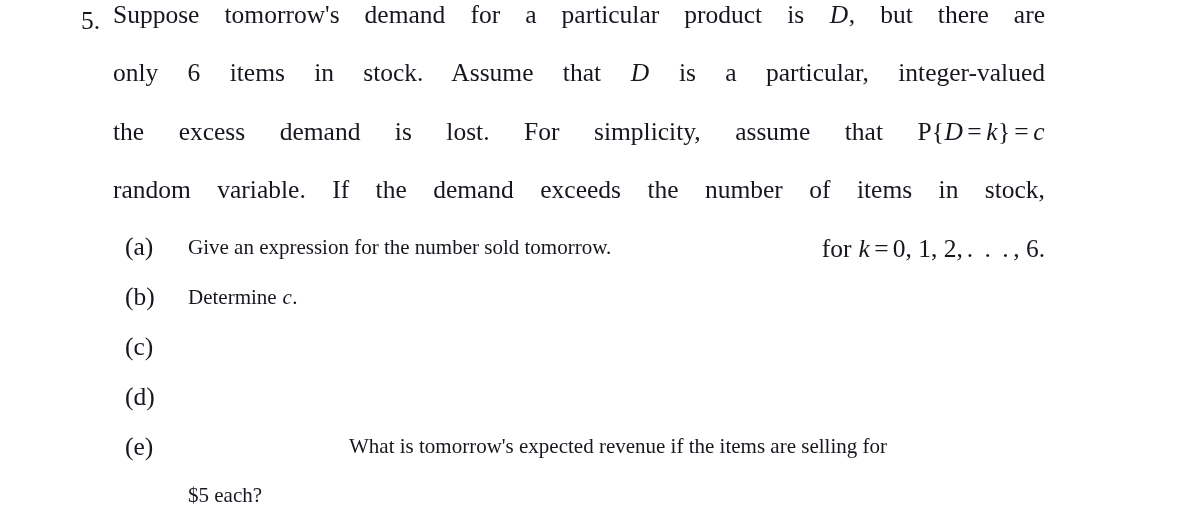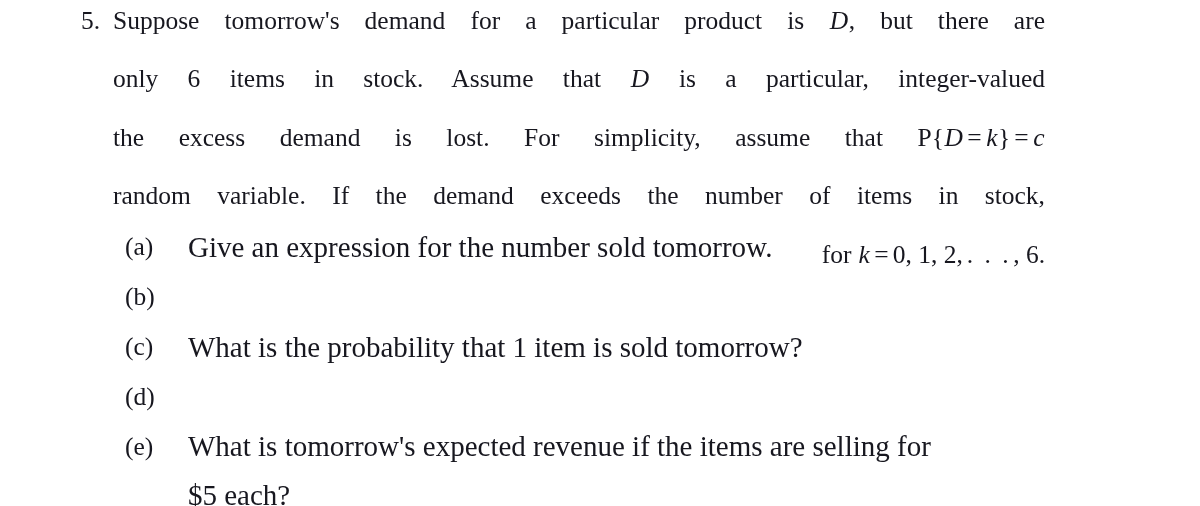--- a/index.html
+++ b/index.html
@@ -45,21 +45,20 @@
     line-height: 29.2px;
     padding-top: 6px;
     flex: 0 0 113px;
   }
 
   .problem-body {
     width: 932px;
     flex: 0 0 932px;
     font-size: 25.5px;
     line-height: 29.2px;
-    padding-top: 6px;
     text-align: justify;
     text-justify: inter-word;
     hyphens: none;
   }
   .jline-last {
     display: block;
     text-align: right;
     white-space: nowrap;
     margin-left: 6px;
   }
@@ -126,32 +125,32 @@
     padding-right: 19px;
     padding-left: 125px;
     text-align: left;
     font-size: 25.5px;
     line-height: 50px;
   }
 
   .subitem-body {
     flex: 0 0 860px;
     width: 860px;
-    font-size: 29px;
+    font-size: 21px;
     line-height: 50px;
     text-align: left;
     white-space: nowrap;
   }
 
   .subitem-body.two-line {
     white-space: normal;
     line-height: 49px;
   }
 
-  .sub-l1 { display: block; white-space: nowrap; }
+  .sub-l1 { display: block; white-space: nowrap; text-align: center; }
   .sub-l2 { display: block; white-space: nowrap; }
 </style>
 </head>
 <body>
 
 <div id="page">
 
   <div class="problem">
     <div class="problem-row">
 
@@ -175,25 +174,25 @@
 
   <div class="sublist">
 
     <div class="subitem">
       <div class="subitem-marker">(a)</div>
       <div class="subitem-body">Give an expression for the number sold tomorrow.</div>
     </div>
 
     <div class="subitem">
       <div class="subitem-marker">(b)</div>
+      <div class="subitem-body"><span>Determine </span><span class="mi">c</span><span>.</span></div>
     </div>
 
     <div class="subitem">
       <div class="subitem-marker">(c)</div>
-      <div class="subitem-body">What is the probability that 1 item is sold tomorrow?</div>
     </div>
 
     <div class="subitem">
       <div class="subitem-marker">(d)</div>
     </div>
 
     <div class="subitem">
       <div class="subitem-marker">(e)</div>
       <div class="subitem-body two-line">
           <span class="sub-l1">What is tomorrow's expected revenue if the items are selling for</span>

